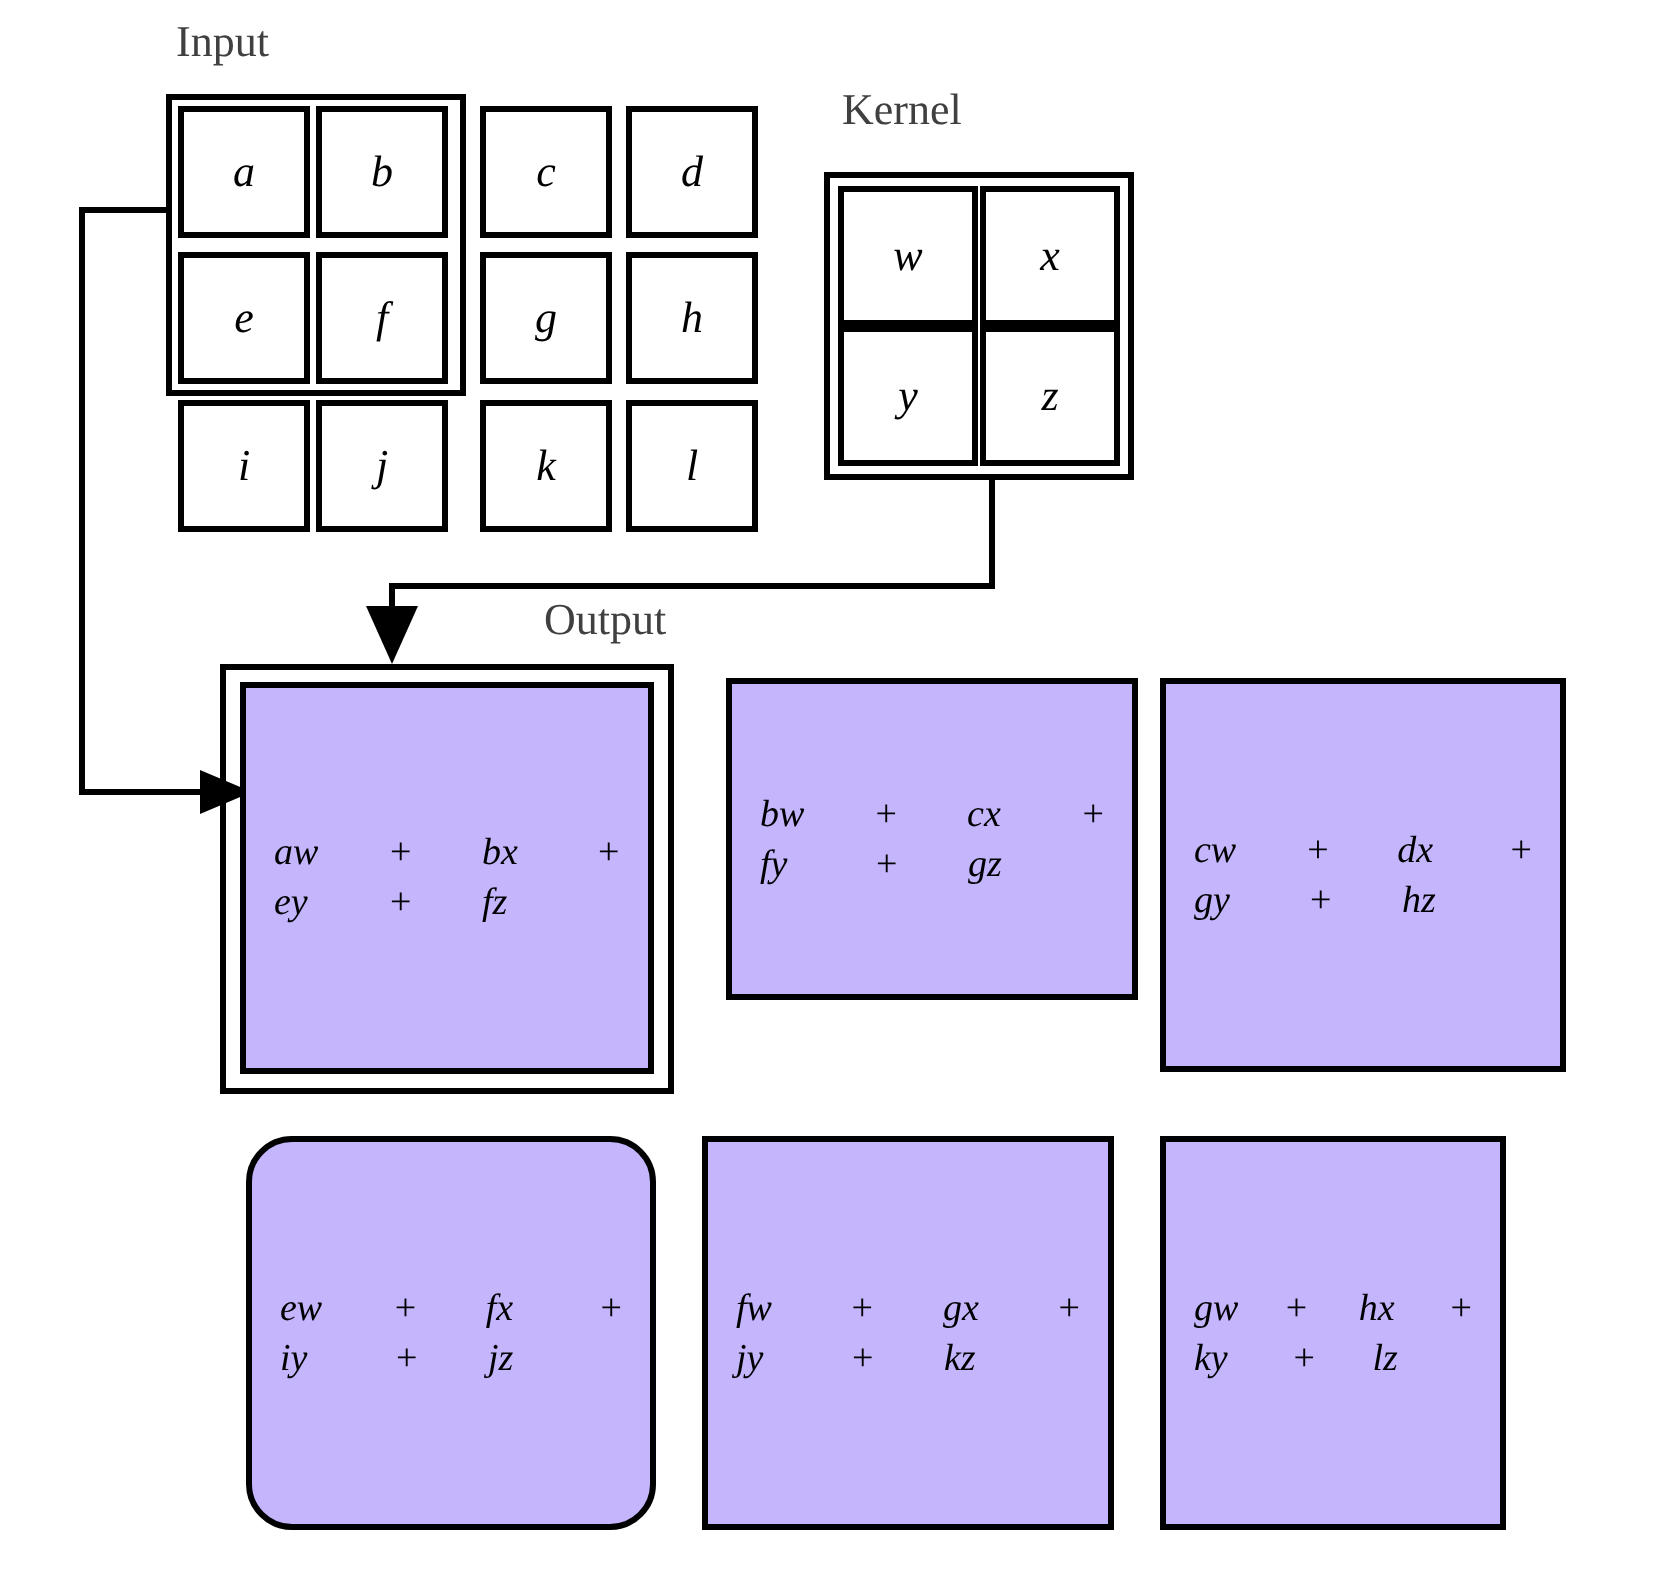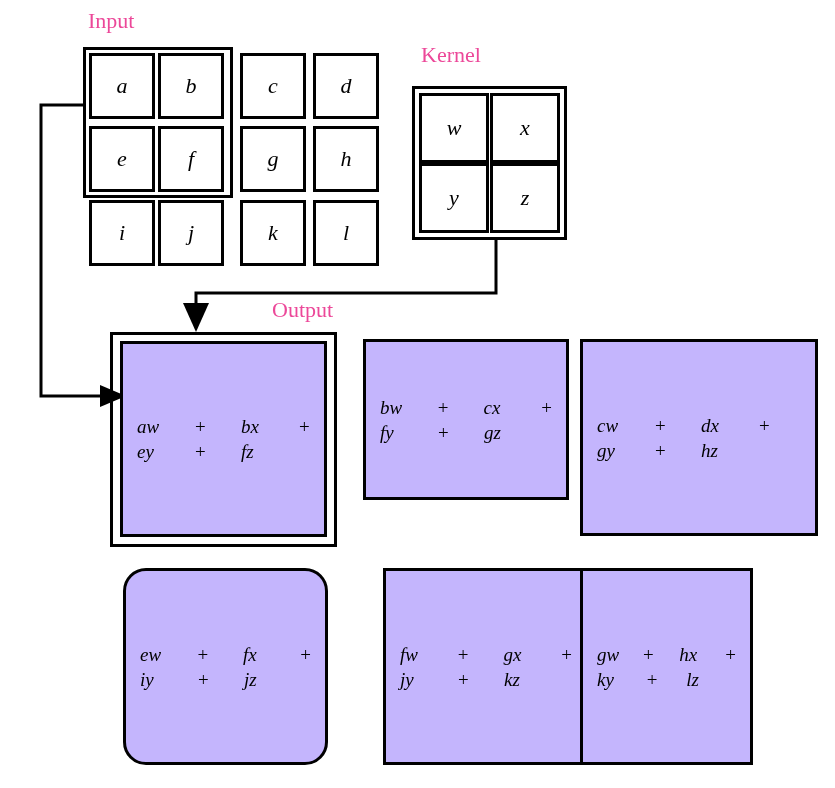--- a/index.html
+++ b/index.html
@@ -16,21 +16,21 @@
     width: 835px;
     height: 788px;
     background: #ffffff;
     overflow: hidden;
   }
   .label {
     position: absolute;
     font-family: "Liberation Serif", "DejaVu Serif", serif;
     font-size: 22px;
     line-height: 22px;
-    color: #ec4899;
+    color: #404040;
     white-space: nowrap;
   }
   
   .cell {
     position: absolute;
     box-sizing: border-box;
     border: 3px solid #000000;
     background: #ffffff;
     display: flex;
     align-items: center;
@@ -214,21 +214,21 @@
         <span class="plus trail">+</span>
       </div>
       <div class="expr-row">
         <span class="term">fy</span>
         <span class="plus">+</span>
         <span class="term">gz</span>
       </div>
     </div>
   </div>
 
-  <div class="out-cell" style="left:580px; top:339px; width:238px; height:197px;">
+  <div class="out-cell" style="left:580px; top:339px; width:203px; height:197px;">
     <div class="expr">
       <div class="expr-row">
         <span class="term">cw</span>
         <span class="plus">+</span>
         <span class="term">dx</span>
         <span class="plus trail">+</span>
       </div>
       <div class="expr-row">
         <span class="term">gy</span>
         <span class="plus">+</span>
@@ -246,21 +246,21 @@
         <span class="plus trail">+</span>
       </div>
       <div class="expr-row">
         <span class="term">iy</span>
         <span class="plus">+</span>
         <span class="term">jz</span>
       </div>
     </div>
   </div>
 
-  <div class="out-cell" style="left:351px; top:568px; width:206px; height:197px;margin-left:32px;">
+  <div class="out-cell" style="left:351px; top:568px; width:206px; height:197px;">
     <div class="expr">
       <div class="expr-row">
         <span class="term">fw</span>
         <span class="plus">+</span>
         <span class="term">gx</span>
         <span class="plus trail">+</span>
       </div>
       <div class="expr-row">
         <span class="term">jy</span>
         <span class="plus">+</span>

